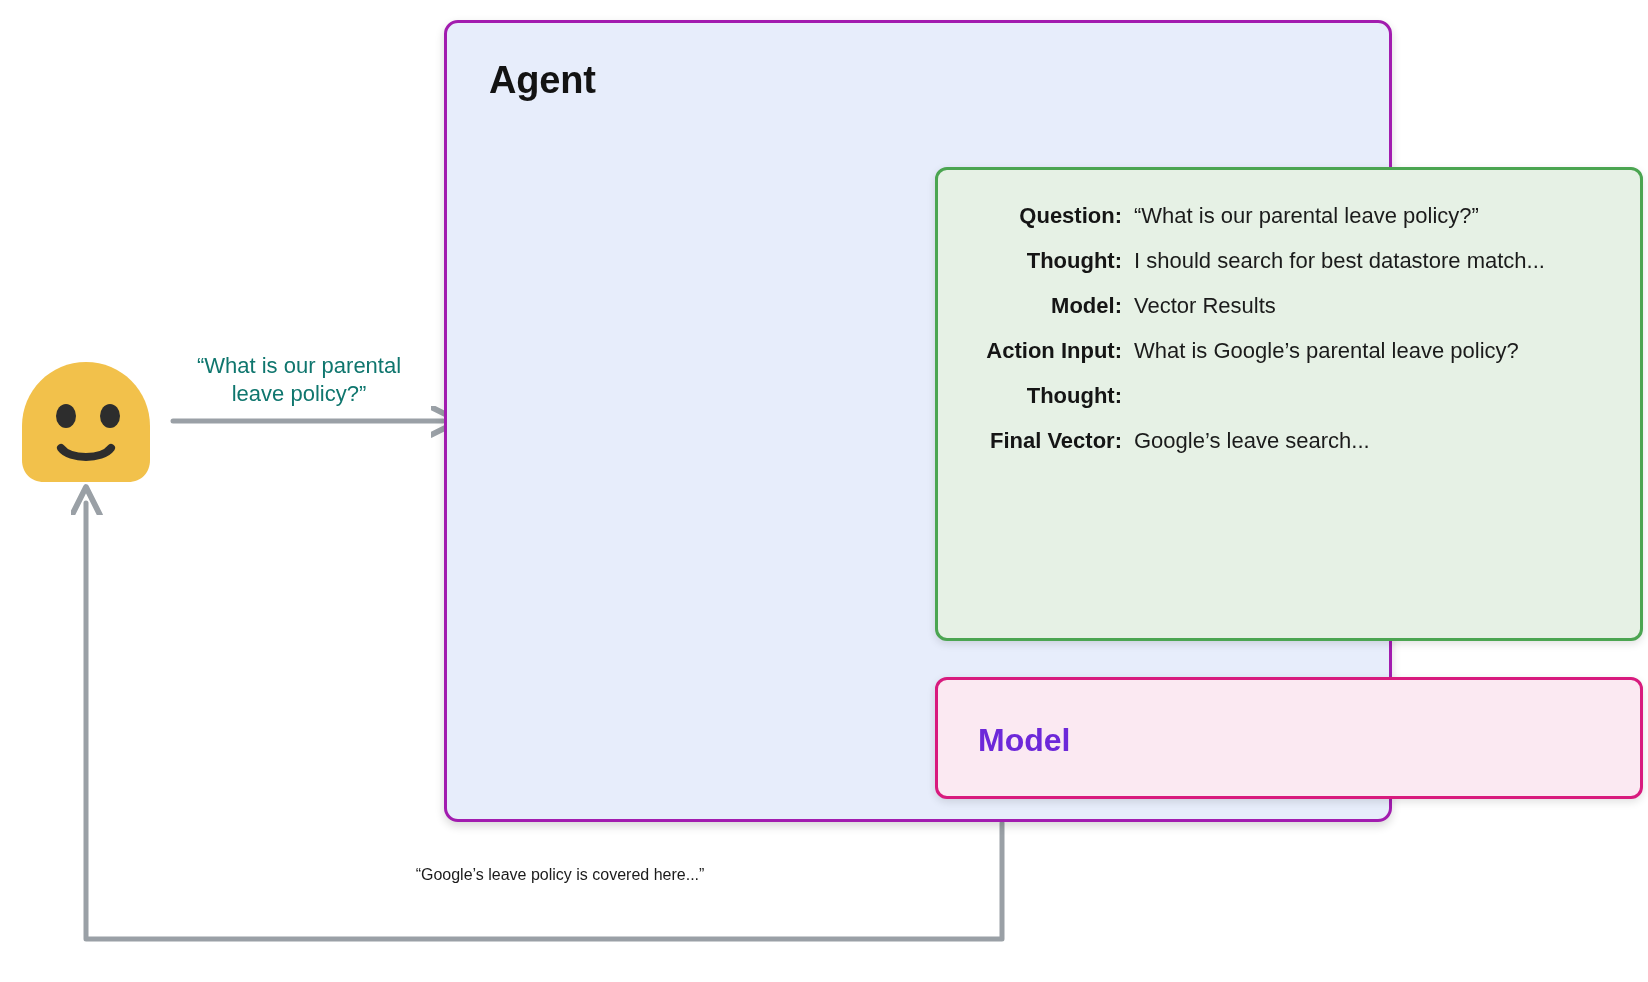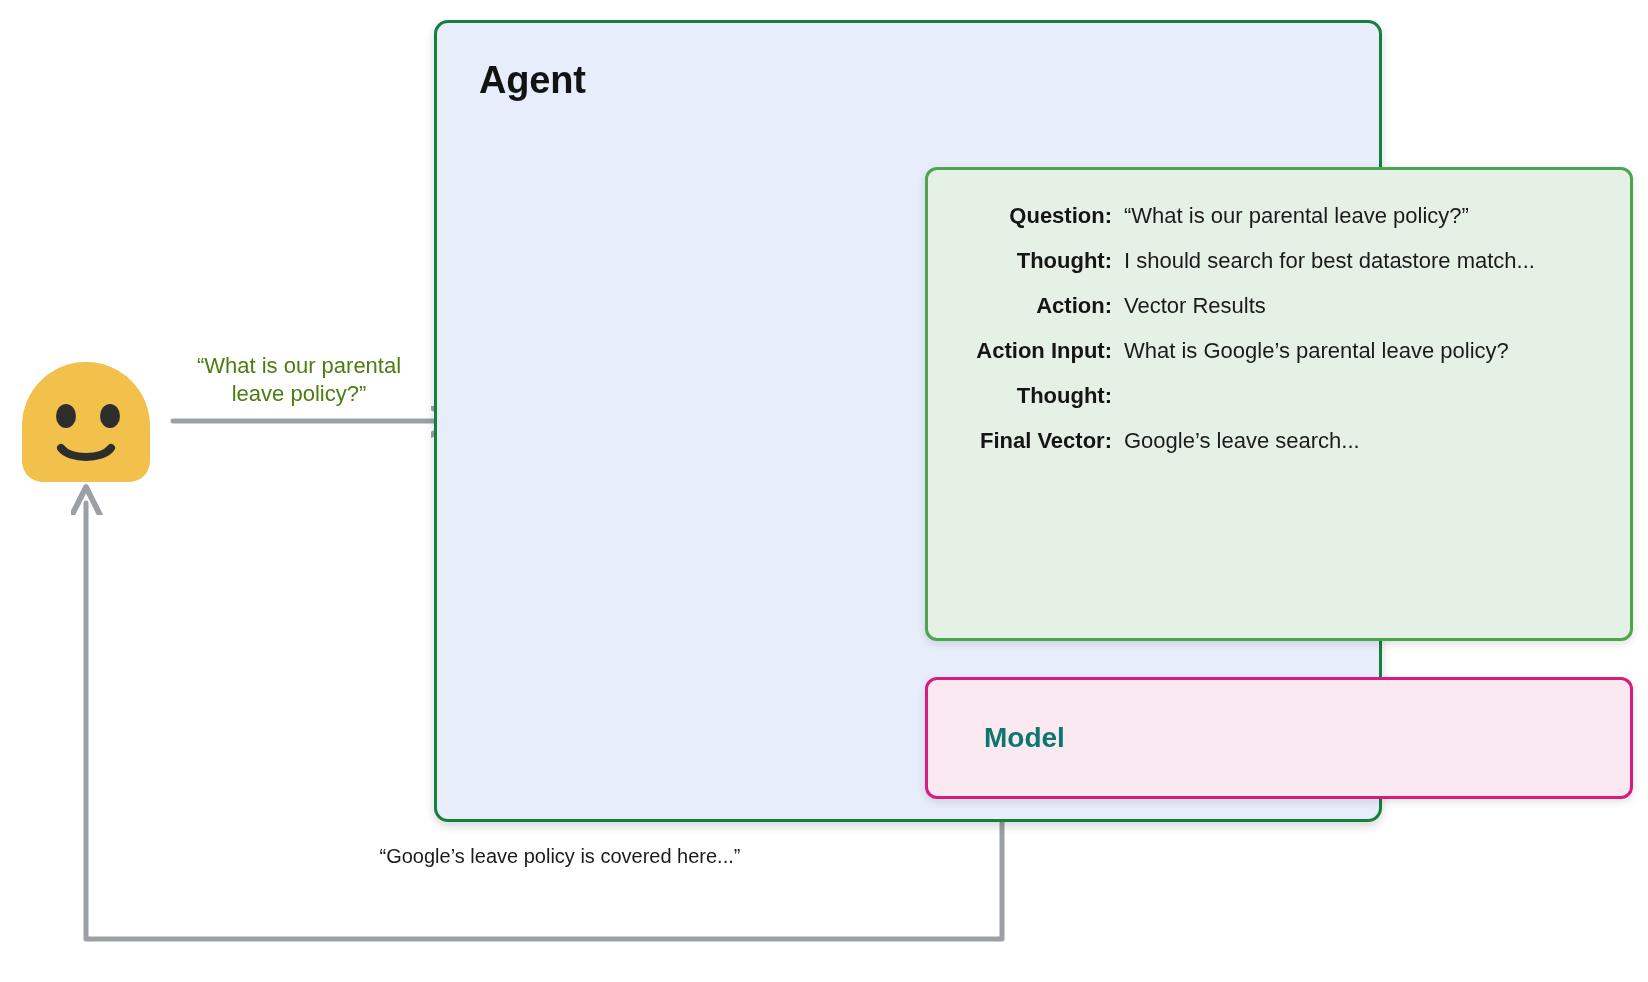--- a/index.html
+++ b/index.html
@@ -12,26 +12,26 @@
     height: 982px;
     position: relative;
     overflow: hidden;
     font-family: "Liberation Sans", sans-serif;
     color: #202124;
   }
 
   
   #agent-box {
     position: absolute;
-    left: 434px;
+    left: 444px;
     top: 20px;
     width: 948px;
     height: 802px;
     box-sizing: border-box;
-    border: 3px solid #15803d;
+    border: 3px solid #a21caf;
     border-radius: 14px;
     background: #e7edfb;
     box-shadow: 0 4px 10px rgba(0,0,0,0.16);
   }
   #agent-title {
     position: absolute;
     left: 42px;
     top: 36px;
     font-size: 38px;
     font-weight: 700;
@@ -92,24 +92,23 @@
     box-sizing: border-box;
     border: 3px solid #d81b7e;
     border-radius: 12px;
     background: #fbe9f2;
     box-shadow: 0 3px 8px rgba(0,0,0,0.12);
   }
   #model-title {
     position: absolute;
     left: 40px;
     top: 42px;
-    font-size: 28px;
+    font-size: 32px;
     font-weight: 700;
-    color: #0f766e;
-    margin-left: 16px;
+    color: #6d28d9;
   }
 
   
   #overlay {
     position: absolute;
     left: 0; top: 0;
     width: 1648px;
     height: 982px;
     pointer-events: none;
   }
@@ -126,30 +125,30 @@
   
   #request-label {
     position: absolute;
     left: 168px;
     top: 352px;
     width: 262px;
     text-align: center;
     font-size: 22px;
     line-height: 28px;
     font-weight: 500;
-    color: #4d7c0f;
+    color: #0f766e;
     white-space: pre-line;
   }
   #response-label {
     position: absolute;
     left: 300px;
-    top: 845px;
+    top: 866px;
     width: 520px;
     text-align: center;
-    font-size: 20px;
+    font-size: 16px;
     font-weight: 500;
     color: #1b1b1b;
   }
 </style>
 </head>
 <body>
 
 <svg id="overlay" viewBox="0 0 1648 982" xmlns="http://www.w3.org/2000/svg">
   <defs>
     <marker id="arrowhead-right" markerWidth="9" markerHeight="9" refX="2.4" refY="3.1" orient="auto" markerUnits="strokeWidth">
@@ -202,21 +201,21 @@
     <div id="trace-rows">
         <div class="trace-row">
           <div class="trace-label">Question:</div>
           <div class="trace-value">“What is our parental leave policy?”</div>
         </div>
         <div class="trace-row">
           <div class="trace-label">Thought:</div>
           <div class="trace-value">I should search for best datastore match...</div>
         </div>
         <div class="trace-row">
-          <div class="trace-label">Action:</div>
+          <div class="trace-label">Model:</div>
           <div class="trace-value">Vector Results</div>
         </div>
         <div class="trace-row">
           <div class="trace-label">Action Input:</div>
           <div class="trace-value">What is Google’s parental leave policy?</div>
         </div>
         <div class="trace-row">
           <div class="trace-label">Thought:</div>
         </div>
         <div class="trace-row">

